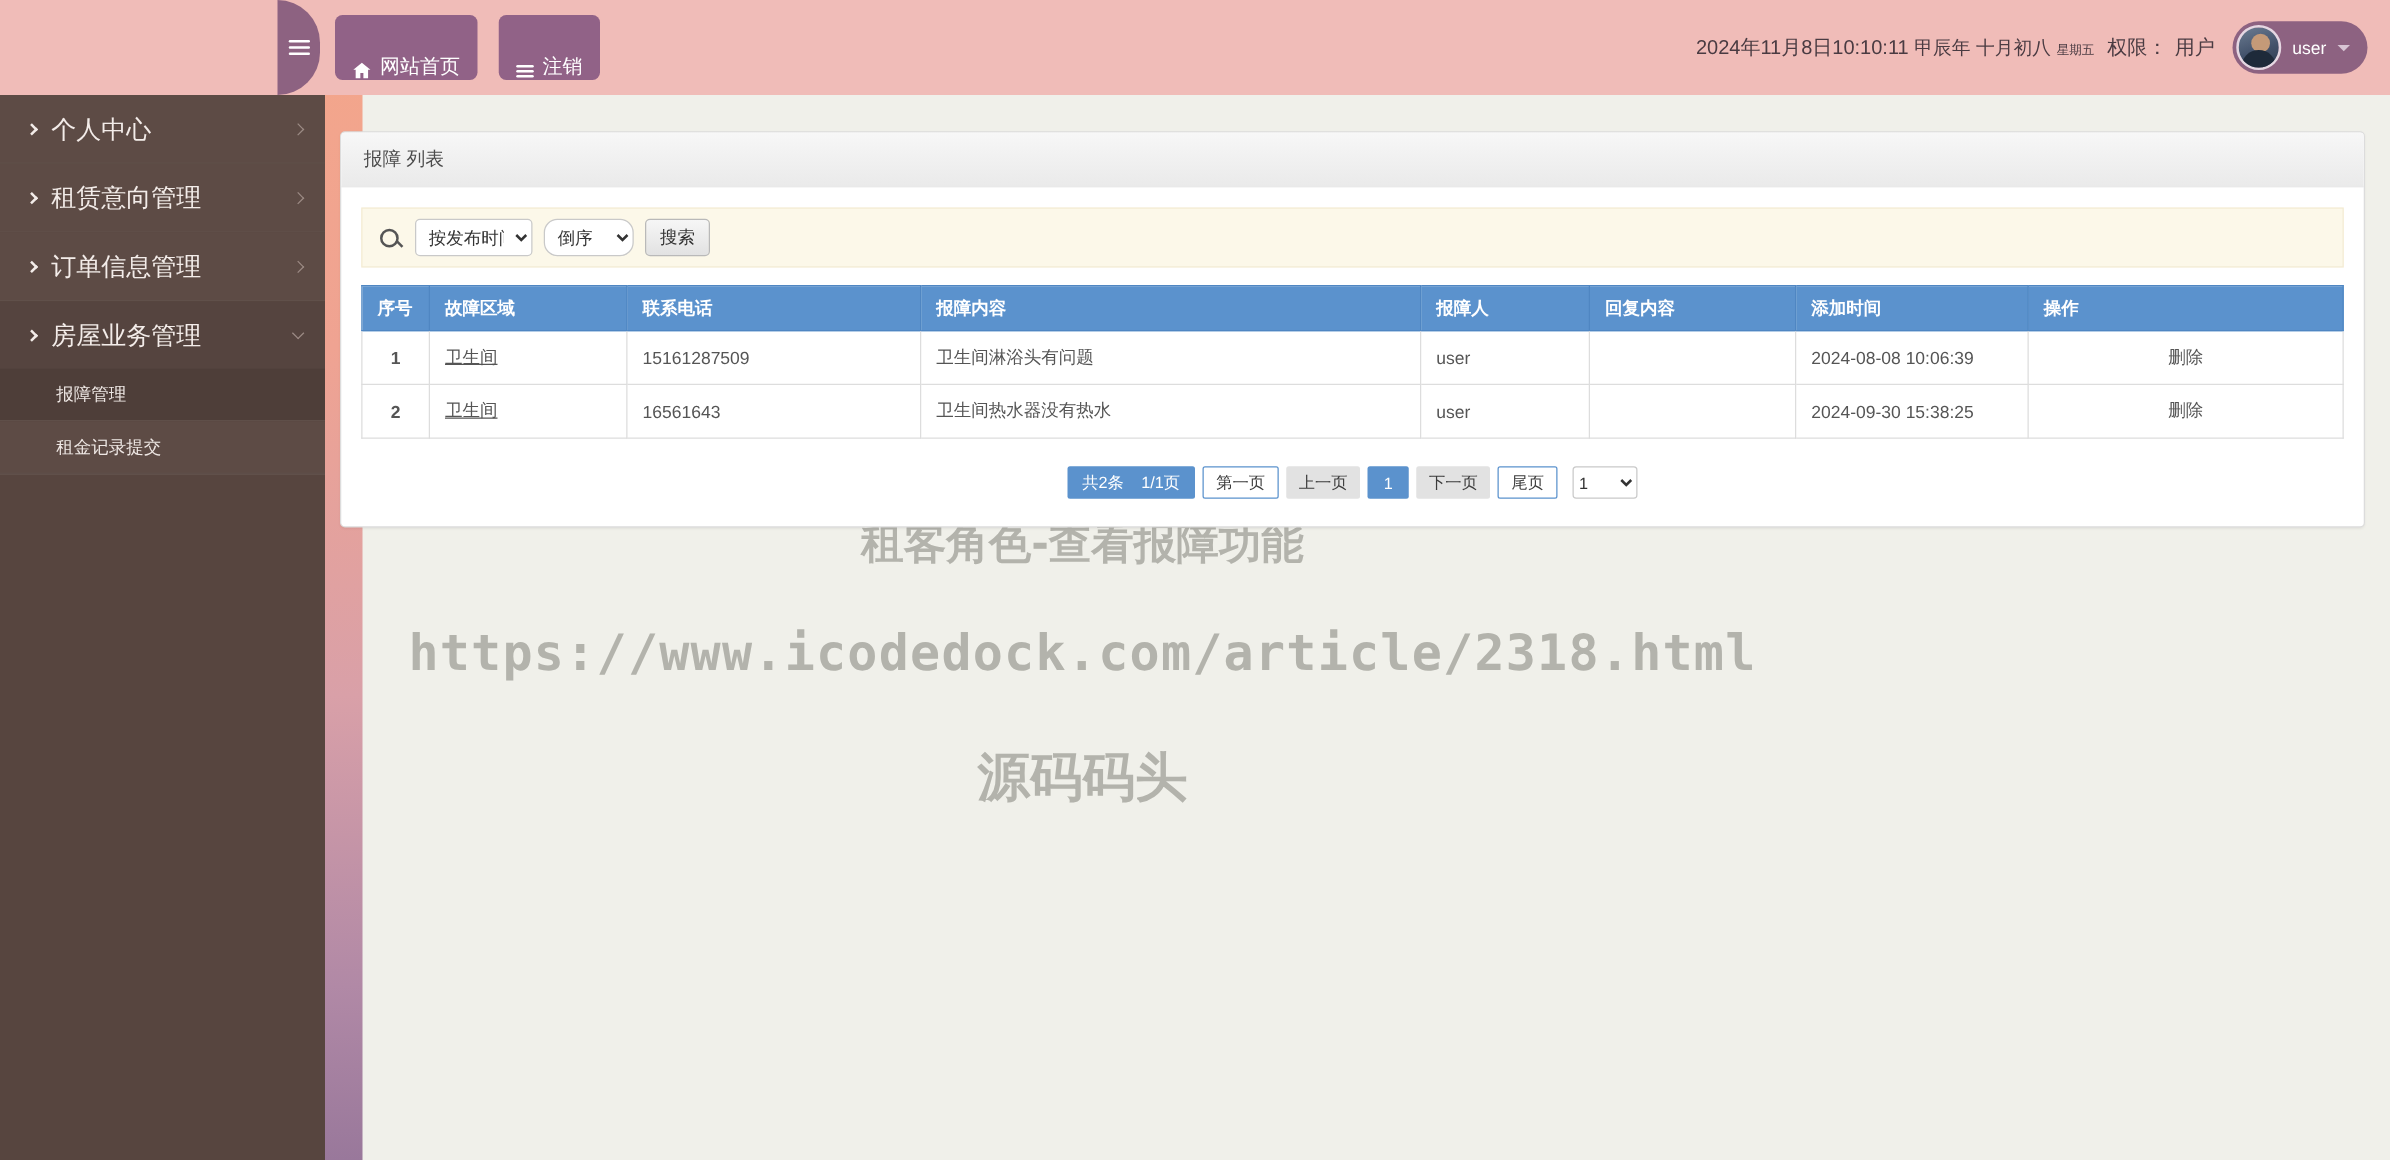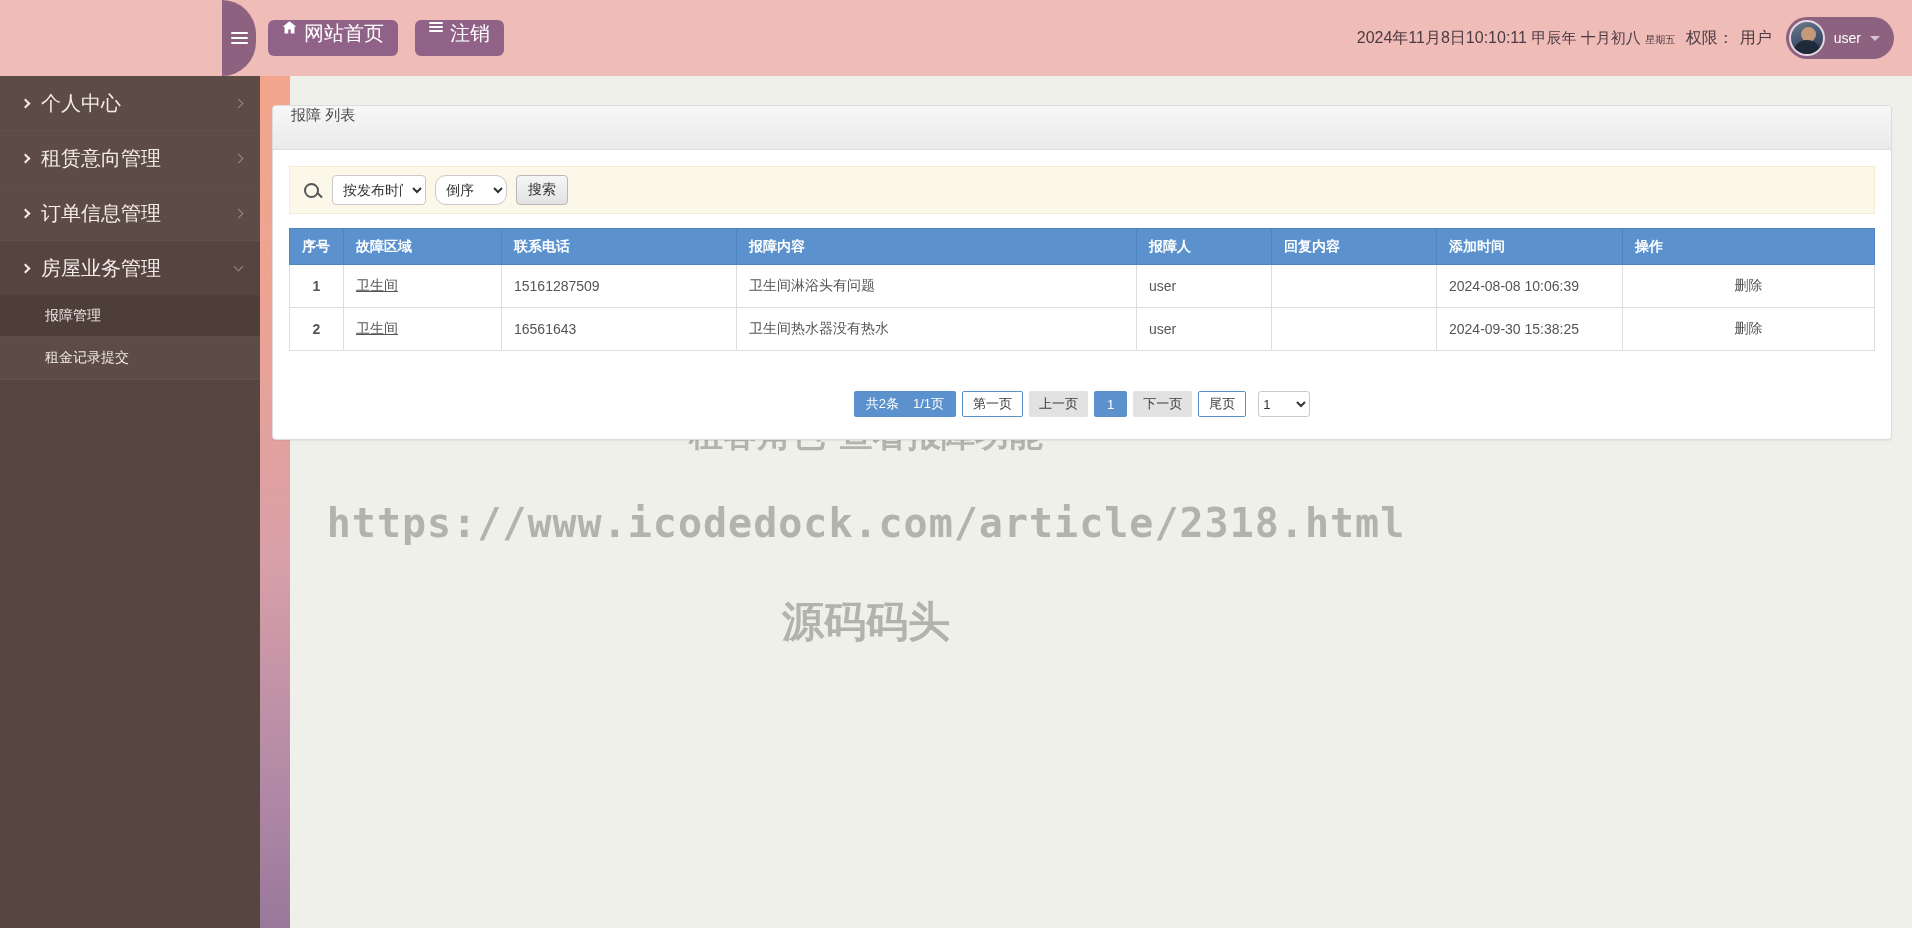--- a/index.html
+++ b/index.html
@@ -52,24 +52,24 @@
   #topnav {
     position: absolute; left: 268px; top: 0;
     height: 76px;
     display: flex; align-items: center; gap: 17px;
   }
   .nav-btn {
     background: #916287;
     color: #ffffff;
     border: none;
     border-radius: 6px;
-    height: 36px;
+    height: 52px;
     padding: 0 14px;
-    font-size: 20px;
-    display: flex; align-items: flex-start; gap: 7px;
+    font-size: 16px;
+    display: flex; align-items: flex-end; gap: 7px;
     cursor: pointer;
     font-family: "Liberation Sans", sans-serif;
   }
   .nav-btn .ico { display: inline-flex; align-items: center; }
   .hamburger.sm { width: 14px; }
   .hamburger.sm i { height: 2px; margin: 2px 0; }
 
   #header-right {
     position: absolute; right: 18px; top: 0;
     height: 76px;
@@ -204,21 +204,21 @@
     border: 1px solid #dcdcdc;
     border-radius: 4px;
     box-shadow: 0 1px 2px rgba(0,0,0,0.06);
     z-index: 20;
   }
   #card-header {
     height: 44px;
     background: linear-gradient(to bottom, #f7f7f7 0%, #eaeaea 100%);
     border-bottom: 1px solid #dcdcdc;
     border-radius: 3px 3px 0 0;
-    display: flex; align-items: flex-start;
+    display: flex; align-items: center;
     padding-left: 18px;
     color: #4b4b4b;
     font-size: 15px;
   }
   #card-body { padding: 16px 16px 22px 16px; }
 
   
   #searchbar {
     background: #fcf8e9;
     border: 1px solid #f3ecd4;
@@ -291,21 +291,21 @@
   }
   td.c-idx { text-align: center; font-weight: bold; color: #444; }
   td.c-op  { text-align: center; }
   .cell-link {
     color: #555; text-decoration: underline; cursor: pointer;
   }
   .op-link { color: #555; cursor: pointer; }
 
   
   #pager {
-    margin-top: 40px;
+    margin-top: 22px;
     display: flex; justify-content: center; align-items: center;
     gap: 6px;
     font-size: 13px;
   }
   .pg {
     height: 26px;
     display: flex; align-items: center;
     padding: 0 10px;
     border-radius: 2px;
     cursor: pointer;

